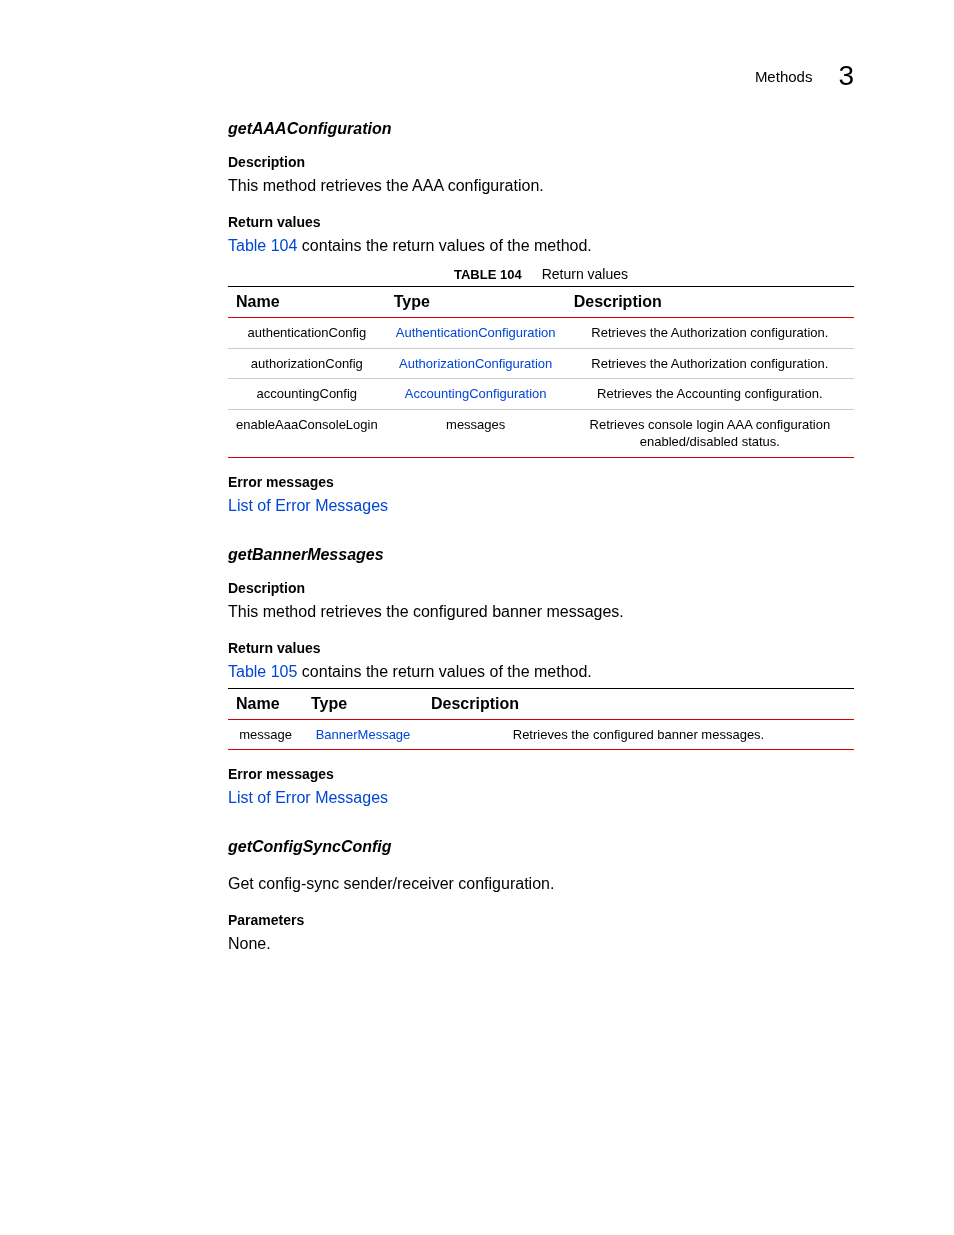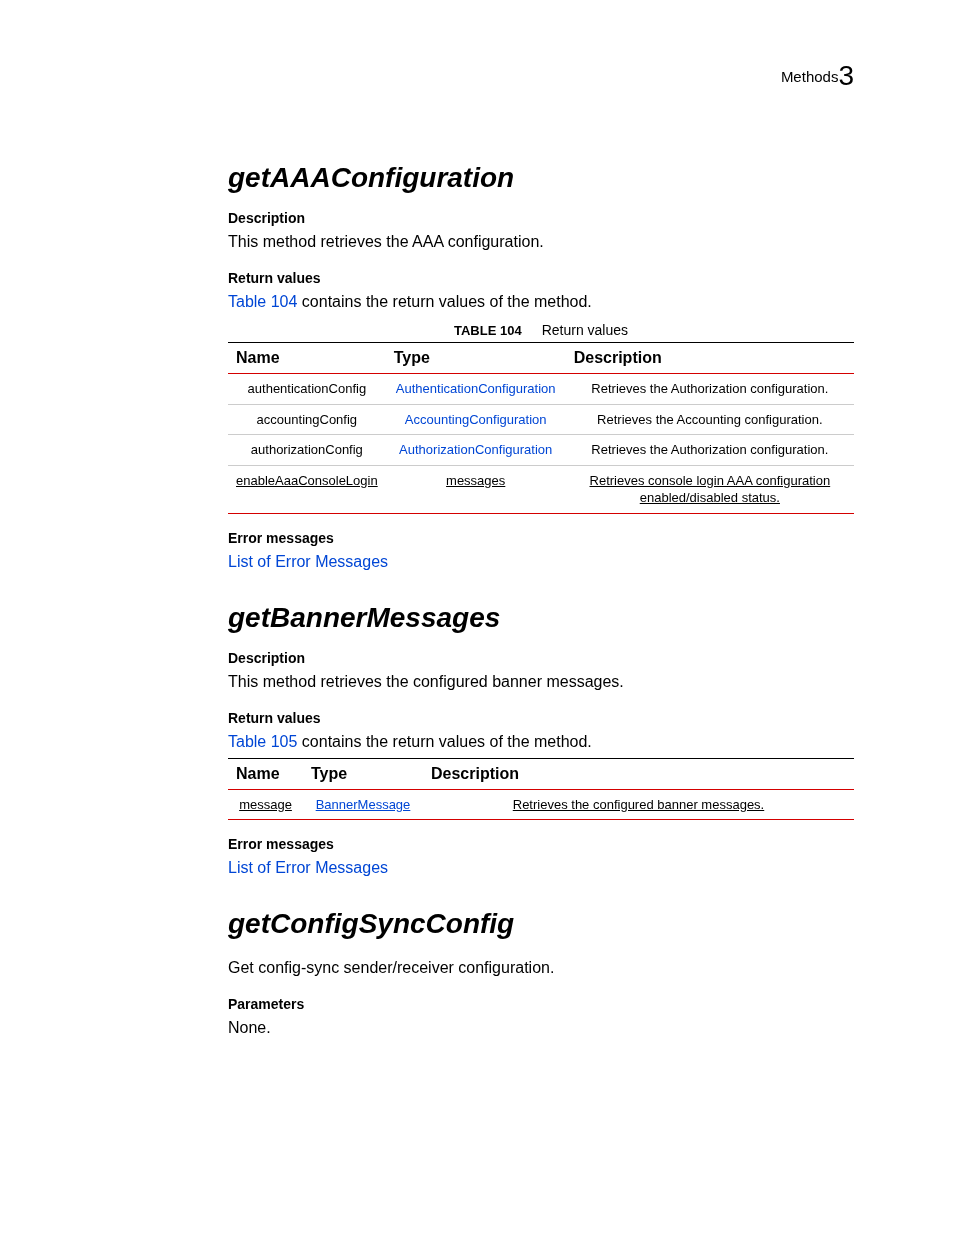--- a/index.html
+++ b/index.html
@@ -11,38 +11,39 @@
       color: #000;
       position: relative;
     }
     .page {
       padding: 60px 100px 60px 100px;
     }
     .header {
       display: flex;
       justify-content: flex-end;
       align-items: center;
-      margin-bottom: 70px;
+      margin-bottom: 28px;
+      gap: 26px;
     }
     .header-label {
       font-size: 15px;
       color: #000;
     }
     .header-number {
       font-size: 28px;
       font-weight: normal;
       font-family: Arial, sans-serif;
     }
     .content {
       padding-left: 128px;
     }
     .method-title {
       font-style: italic;
       font-weight: bold;
-      font-size: 28px;
+      font-size: 16px;
       margin-bottom: 16px;
       font-family: Arial, sans-serif;
     }
     .subheading {
       font-weight: bold;
       font-size: 14px;
       margin-top: 16px;
       margin-bottom: 4px;
     }
     .body-text {
@@ -84,21 +85,20 @@
       border-top: 1px solid #ccc;
       vertical-align: top;
       line-height: 1.35;
       text-align: center;
     }
     table.rv tbody tr:first-child td {
       border-top: none;
     }
     table.rv tbody tr:last-child td {
       border-bottom: 1.5px solid #d40000;
-      text-decoration: underline;
     }
     .section-gap {
       height: 24px;
     }
   </style>
 </head>
 <body>
 
 <div class="page">
 
@@ -136,28 +136,28 @@
           <th>Description</th>
         </tr>
       </thead>
       <tbody>
         <tr>
           <td>authenticationConfig</td>
           <td class="link">AuthenticationConfiguration</td>
           <td>Retrieves the Authorization configuration.</td>
         </tr>
         <tr>
+          <td>authorizationConfig</td>
+          <td class="link">AuthorizationConfiguration</td>
+          <td>Retrieves the Authorization configuration.</td>
+        </tr>
+        <tr>
           <td>accountingConfig</td>
           <td class="link">AccountingConfiguration</td>
           <td>Retrieves the Accounting configuration.</td>
-        </tr>
-        <tr>
-          <td>authorizationConfig</td>
-          <td class="link">AuthorizationConfiguration</td>
-          <td>Retrieves the Authorization configuration.</td>
         </tr>
         <tr>
           <td>enableAaaConsoleLogin</td>
           <td>messages</td>
           <td>Retrieves console login AAA configuration enabled/disabled status.</td>
         </tr>
       </tbody>
     </table>
 
     <div class="subheading">Error messages</div>

